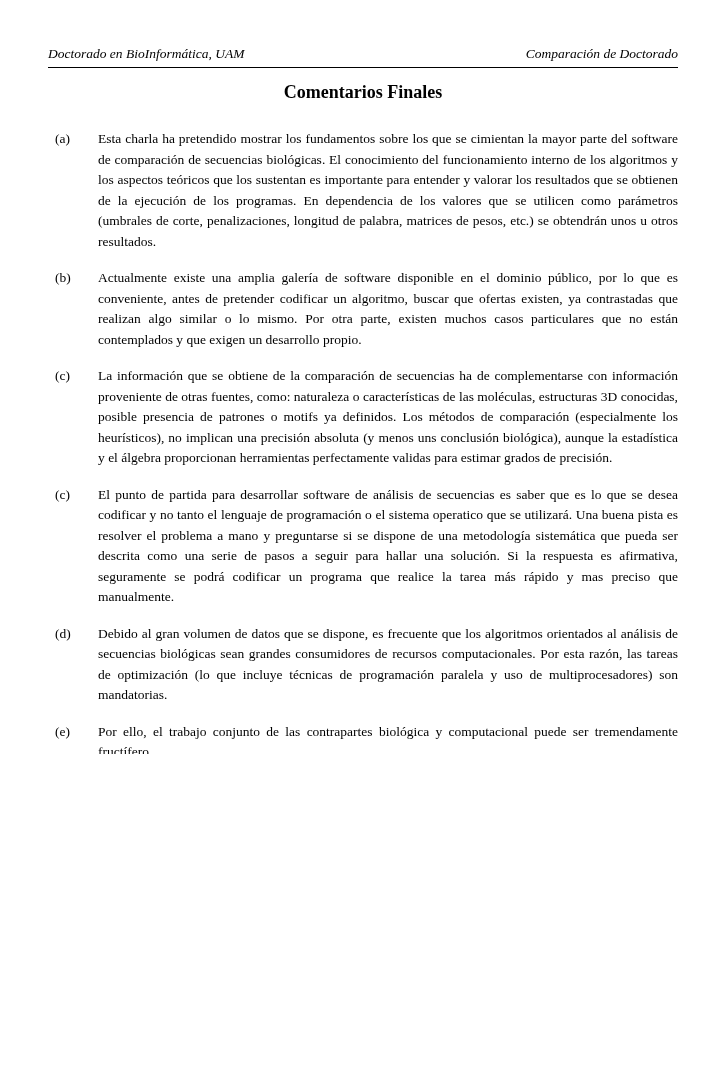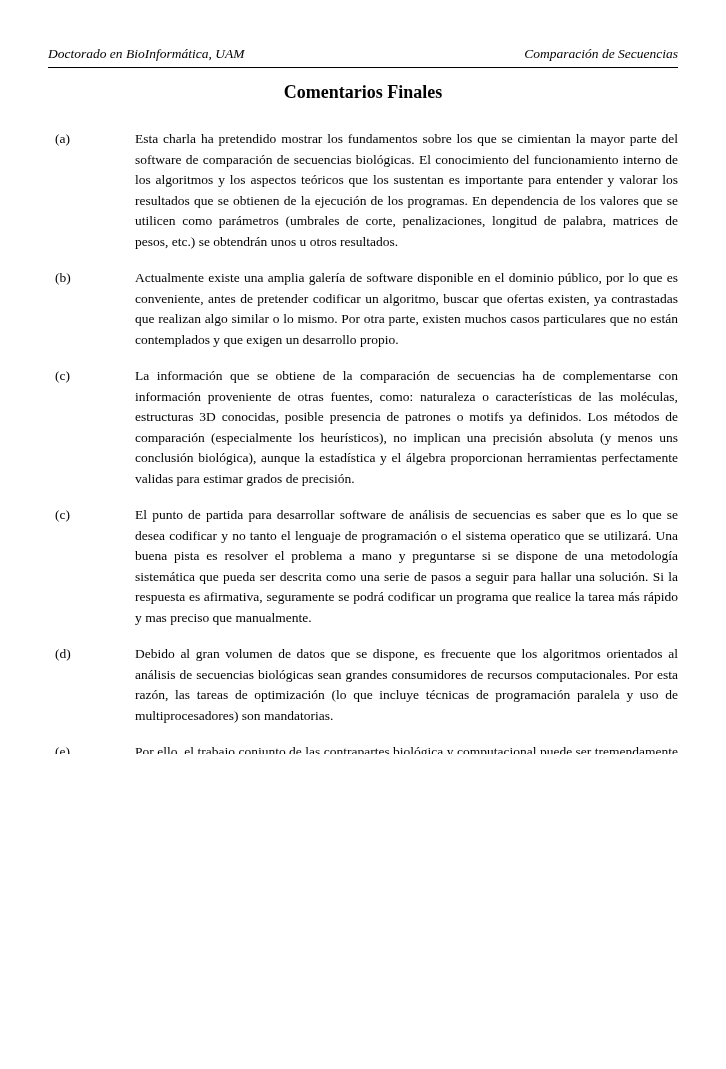--- a/index.html
+++ b/index.html
@@ -52,21 +52,20 @@
   }
   .para-label {
     width: 50px;
     flex-shrink: 0;
     padding-left: 7px;
     box-sizing: border-box;
   }
   .para-text {
     flex: 1;
     text-align: justify;
-    margin-left: 37px;
   }
   .footer {
     position: absolute;
     top: 982px;
     left: 48px;
     right: 48px;
     border-top: 1.5px solid #000000;
     padding-top: 16px;
     display: flex;
     justify-content: space-between;
@@ -75,21 +74,21 @@
     font-size: 11px;
   }
 </style>
 </head>
 <body>
 
 <div class="page">
 
   <div class="header">
     <span>Doctorado en BioInformática, UAM</span>
-    <span>Comparación de Secuencias</span>
+    <span>Comparación de Doctorado</span>
   </div>
 
   <div class="doc-title">Comentarios Finales</div>
 
   <div class="content">
 
     <div class="para">
       <span class="para-label">(a)</span>
       <div class="para-text">Esta charla ha pretendido mostrar los fundamentos sobre los que se cimientan la mayor parte del software de comparación de secuencias biológicas. El conocimiento del funcionamiento interno de los algoritmos y los aspectos teóricos que los sustentan es importante para entender y valorar los resultados que se obtienen de la ejecución de los programas. En dependencia de los valores que se utilicen como parámetros (umbrales de corte, penalizaciones, longitud de palabra, matrices de pesos, etc.) se obtendrán unos u otros resultados.</div>
     </div>

